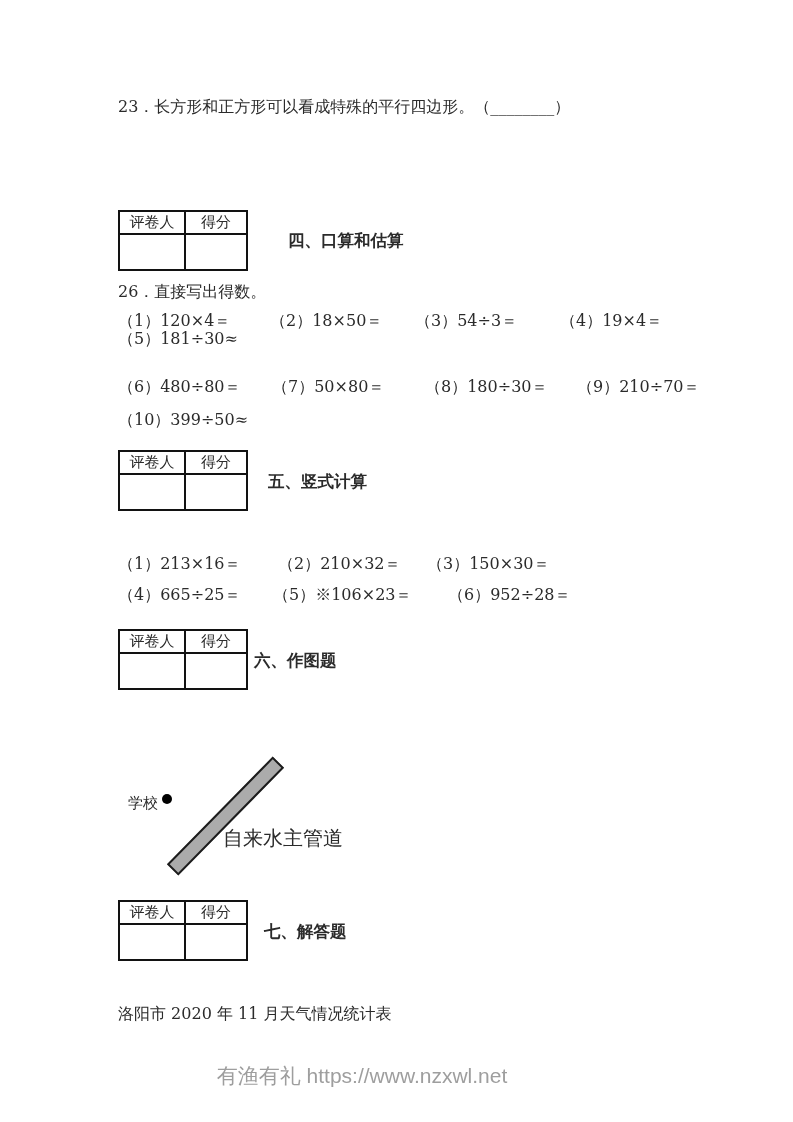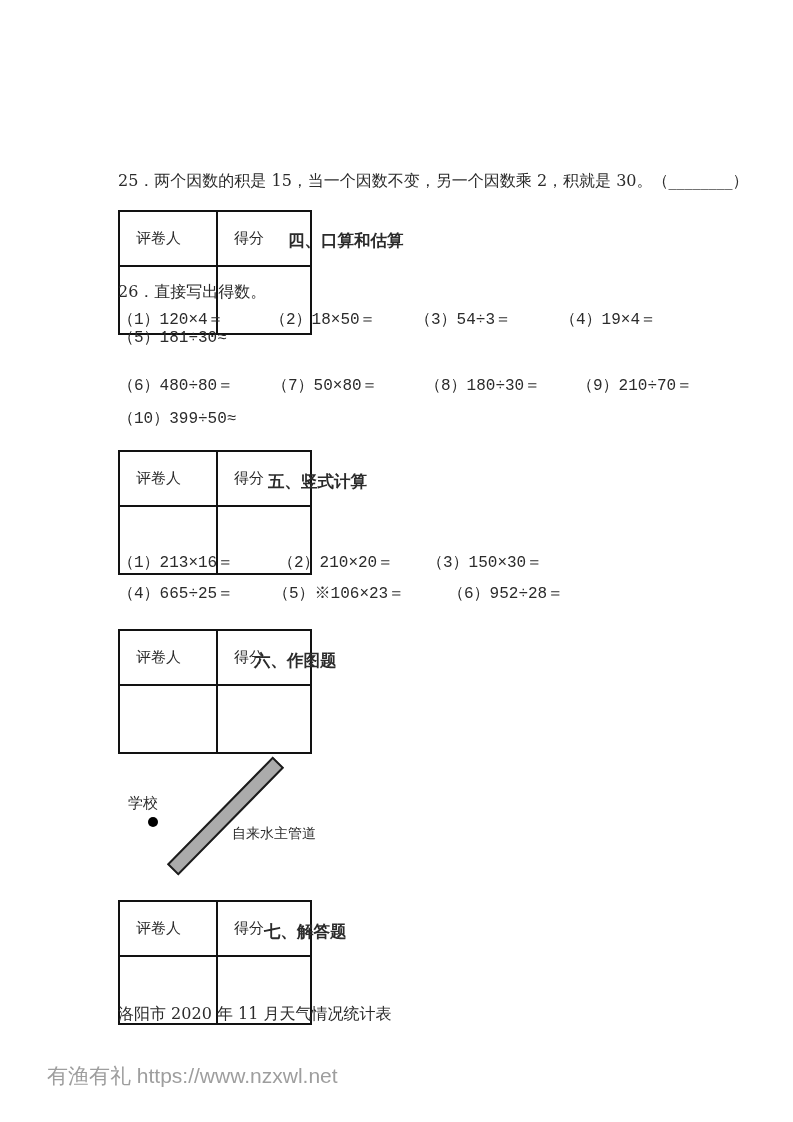--- a/index.html
+++ b/index.html
@@ -7,80 +7,79 @@
     position:relative;
     width:793px;height:1122px;
     margin:0 auto;
     background:#ffffff;
     font-family:"DejaVu Serif","Liberation Serif",serif;
     color:#2b2b2b;
     font-size:16px;
     overflow:hidden;
   }
   .abs{position:absolute;white-space:nowrap;line-height:1.35;}
-  .expr{position:absolute;white-space:nowrap;line-height:1.35;font-family:Liberation Mono, monospace;}
+  .expr{position:absolute;white-space:nowrap;line-height:1.35;}
   
   table.grading{
     position:absolute;left:118px;
     border-collapse:collapse;
     table-layout:fixed;
   }
   table.grading td{
     border:2px solid #121212;
-    text-align:left;
+    text-align:center;
     vertical-align:middle;
-    padding:16px;
+    padding:0;
   }
   table.grading .hdr td{height:21px;font-size:15px;}
   table.grading .bod td{height:34px;}
   table.grading td.c1{width:64px;}
   table.grading td.c2{width:60px;}
   .section-title{
     position:absolute;
     font-weight:bold;
     font-size:16.5px;
     white-space:nowrap;
   }
   
   .school-row{
     position:absolute;left:128px;top:794px;
-    display:flex;align-items:flex-end;gap:4px;
+    display:flex;align-items:flex-start;gap:4px;
     font-size:15px;
-    flex-direction:column;
   }
   .school-dot{
     width:10px;height:10px;border-radius:50%;
     background:#000;
   }
   .pipe{
     position:absolute;left:150px;top:808px;
     width:147px;height:12px;
     background:#ababab;
     border:2px solid #1c1c1c;
     transform:rotate(-45.5deg);
   }
   .pipe-label{
-    position:absolute;left:232px;top:825px;
-    font-size:14px;white-space:nowrap;
+    position:absolute;left:223px;top:825px;
+    font-size:20px;white-space:nowrap;
   }
   .footer{
     position:absolute;left:0;top:1062px;width:724px;
+    text-align:center;
     font-family:"Liberation Sans","DejaVu Sans",sans-serif;
     font-size:21px;
     color:#9e9e9e;
     white-space:nowrap;
-    margin-left:47px;
   }
 </style>
 </head>
 <body>
 
 <div class="page">
 
-  <div class="abs" style="left:118px;top:170px">25．两个因数的积是 15，当一个因数不变，另一个因数乘 2，积就是 30。（________）</div>
+  <div class="abs" style="left:118px;top:96px">23．长方形和正方形可以看成特殊的平行四边形。（________）</div>
 
   <table class="grading" style="top:210px">
     <tbody>
         <tr class="hdr">
       <td class="c1">评卷人</td>
       <td class="c2">得分</td>
     </tr>
     <tr class="bod">
       <td class="c1"></td>
       <td class="c2"></td>
@@ -109,21 +108,21 @@
     </tr>
     <tr class="bod">
       <td class="c1"></td>
       <td class="c2"></td>
     </tr>
   </tbody>
     </table>
   <div class="section-title" style="left:268px;top:471px">五、竖式计算</div>
 
   <span class="expr" style="left:118px;top:553px">（1）213×16＝</span>
-  <span class="expr" style="left:278px;top:553px">（2）210×20＝</span>
+  <span class="expr" style="left:278px;top:553px">（2）210×32＝</span>
   <span class="expr" style="left:427px;top:553px">（3）150×30＝</span>
   <span class="expr" style="left:118px;top:584px">（4）665÷25＝</span>
   <span class="expr" style="left:273px;top:584px">（5）※106×23＝</span>
   <span class="expr" style="left:448px;top:584px">（6）952÷28＝</span>
 
   <table class="grading" style="top:629px">
     <tbody>
         <tr class="hdr">
       <td class="c1">评卷人</td>
       <td class="c2">得分</td>

